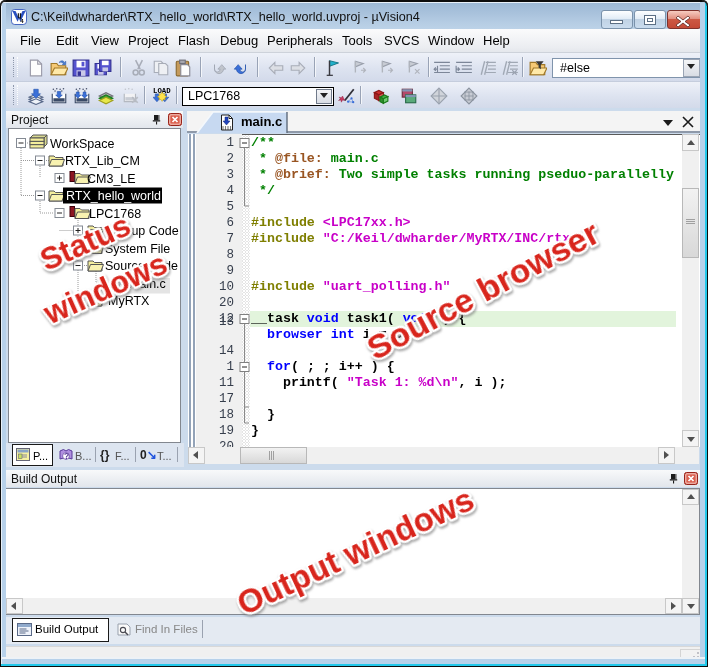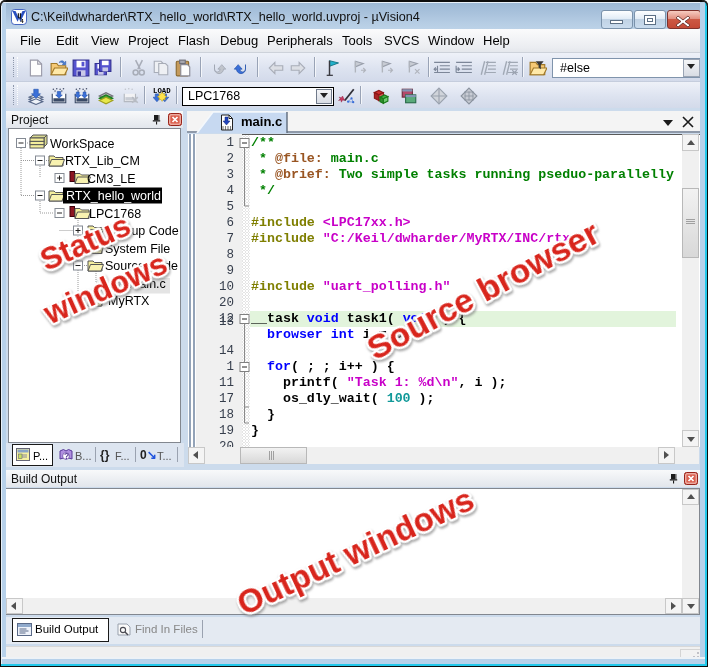--- a/index.html
+++ b/index.html
@@ -536,21 +536,20 @@
  <div class="cl grn" style="top:33px"> * <span class="doc">@brief:</span> Two simple tasks running pseduo-parallelly</div>
  <div class="cl grn" style="top:17px"> * <span class="doc">@file:</span> main.c</div>
  <div class="cl grn" style="top:49px"> */</div>
  <div class="cl oliv" style="top:81px">#include <span class="mag">&lt;LPC17xx.h&gt;</span></div>
  <div class="cl oliv" style="top:97px">#include <span class="mag">"C:/Keil/dwharder/MyRTX/INC/rtx.h"</span></div>
  <div class="cl oliv" style="top:145px">#include <span class="mag">"uart_polling.h"</span></div>
  <div class="cl" style="top:177px">__task <span class="blu">void</span> task1( <span class="blu">void</span> ) {</div>
  <div class="cl" style="top:193px">  <span class="blu">browser int</span> i = 0;</div>
  <div class="cl" style="top:225px">  <span class="blu">for</span>( ; ; i++ ) {</div>
  <div class="cl" style="top:241px">    printf( <span class="mag">"Task 1: %d\n"</span>, i );</div>
- <div class="cl" style="top:257px">    os_dly_wait( <span class="teal">100</span> );</div>
  <div class="cl" style="top:273px">  }</div>
  <div class="cl" style="top:289px">}</div>
 </div>
 
 <div class="abs sbar" style="left:682px;top:134px;width:17px;height:313px;"></div>
 <div class="abs sbtn" style="left:682px;top:134px;width:17px;height:17px;"></div>
 <div class="abs" style="left:687px;top:140px;width:0;height:0;border:4px solid transparent;border-bottom:5px solid #505050;border-top:none;"></div>
 <div class="abs sbtn" style="left:682px;top:430px;width:17px;height:17px;"></div>
 <div class="abs" style="left:687px;top:437px;width:0;height:0;border:4px solid transparent;border-top:5px solid #505050;border-bottom:none;"></div>
 <div class="abs sthumb" style="left:682px;top:188px;width:17px;height:70px;"></div>

